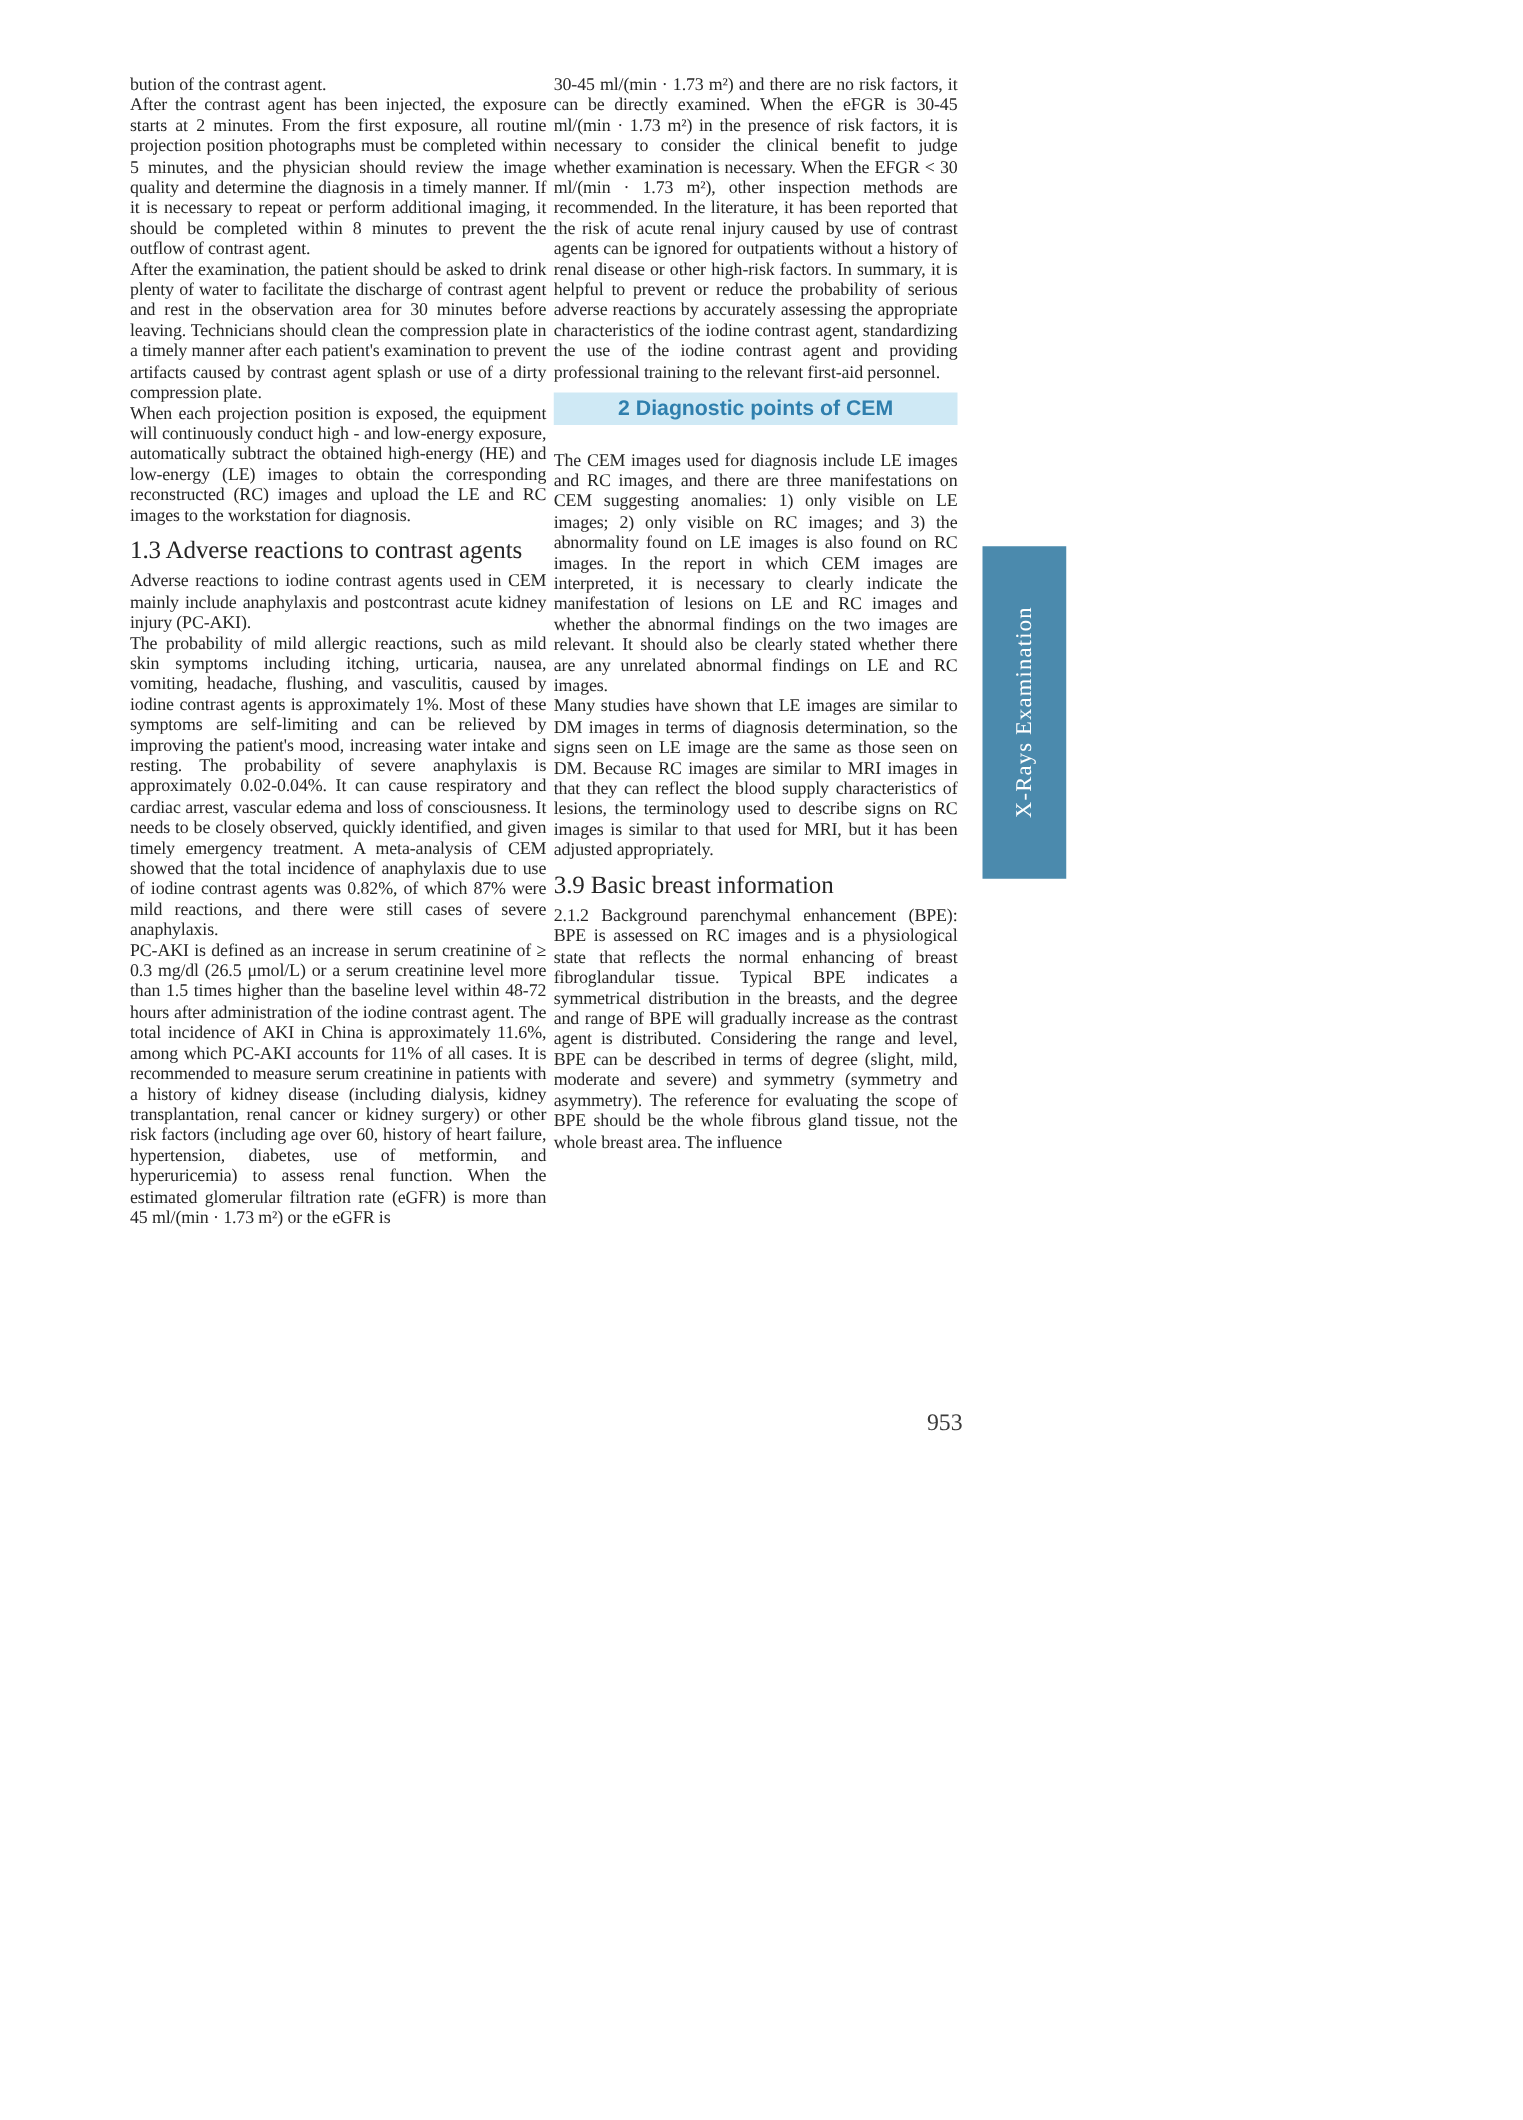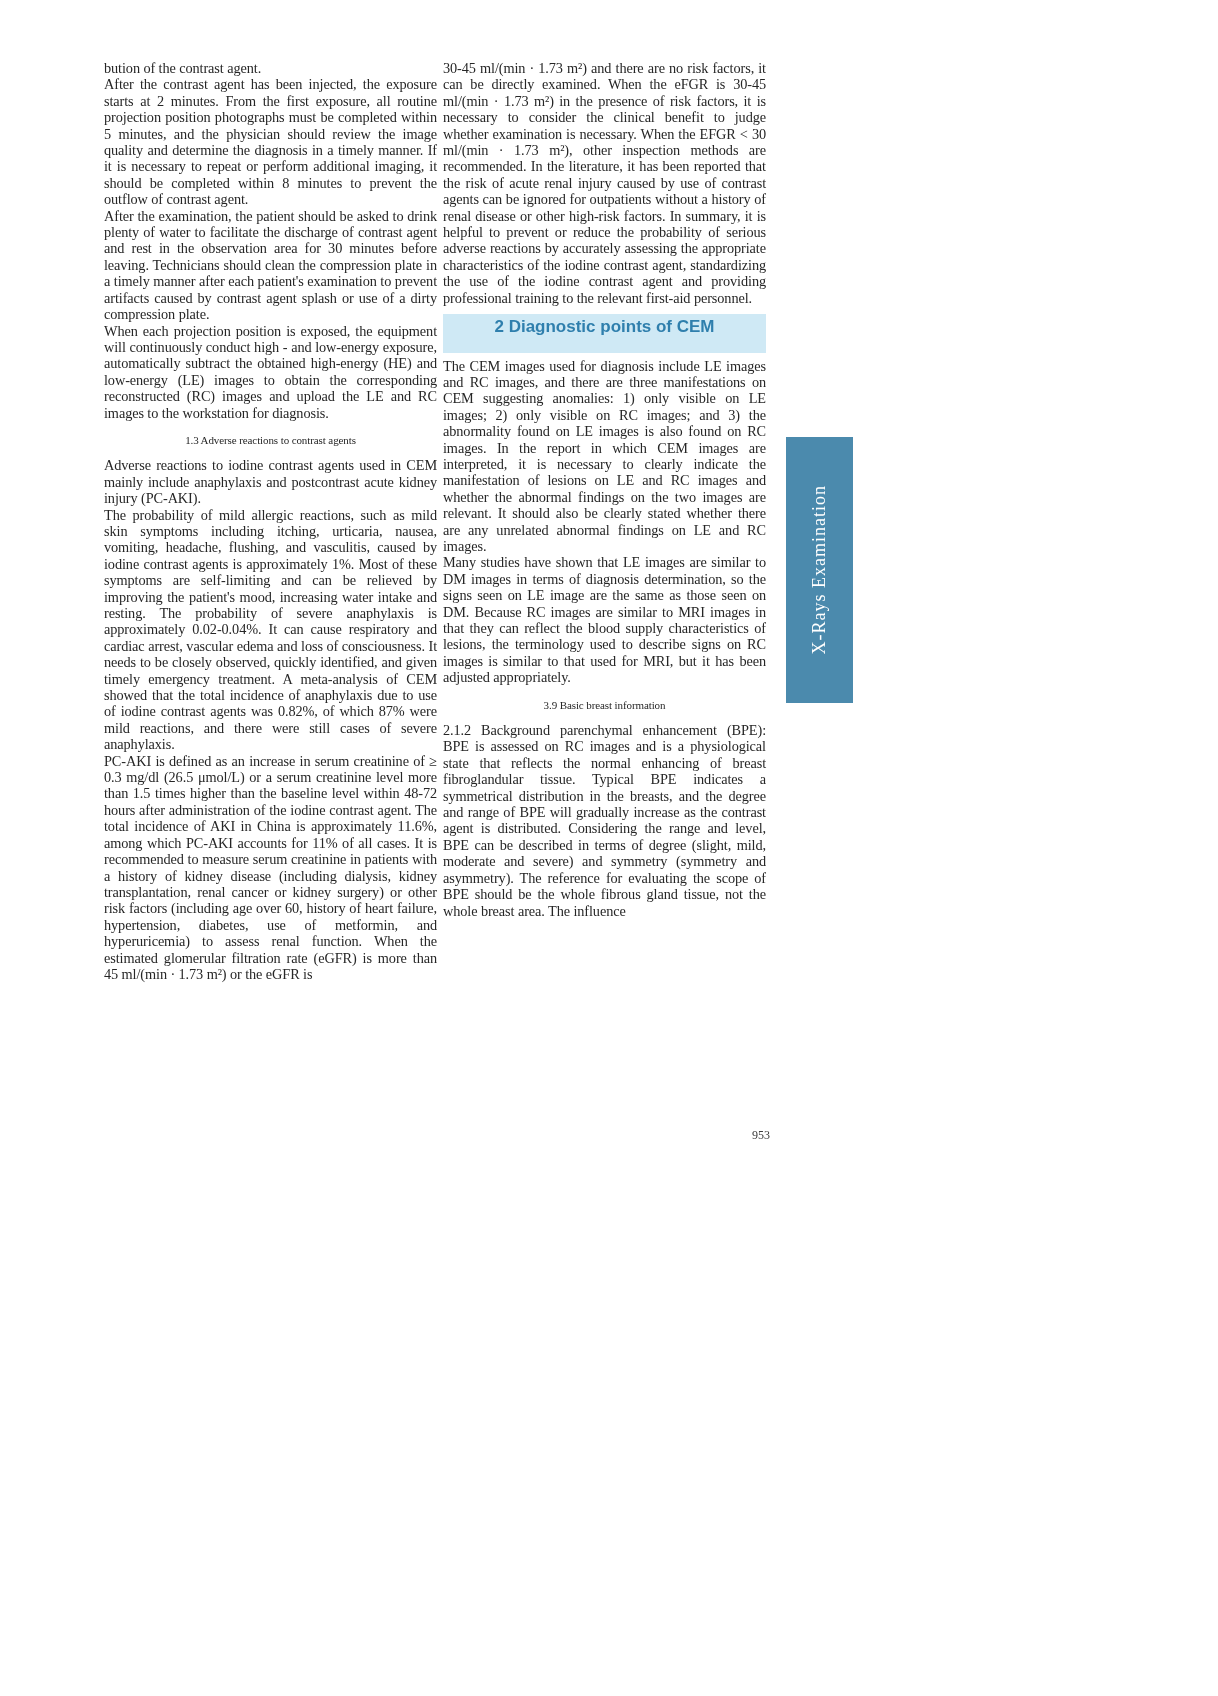--- a/index.html
+++ b/index.html
@@ -18,26 +18,26 @@
     font-size: 14.3px;
     line-height: 16.4px;
     text-align: justify;
     letter-spacing: -0.1px;
   }
   .col-left  { left: 77px;  width: 333px; margin-left: 27px; }
   .col-right { left: 443px; width: 323px; }
   .para { margin: 0; }
   .subheading {
     margin: 11px 0 9px 0;
-    font-size: 11px;
-    text-align: center;
+    font-size: 20px;
+    text-align: left;
   }
   .section-band {
-    margin: 8px 0 5px 0;
-    padding: 5px 0 17px 0;
+    margin: 8px 0 21px 0;
+    padding: 5px 0 4px 0;
     background: #cfe9f5;
     color: #2f7fad;
     font-family: "Liberation Sans", "DejaVu Sans", sans-serif;
     font-weight: bold;
     font-size: 17px;
     text-align: center;
     letter-spacing: 0;
   }
   .chapter-tab {
     position: absolute;
@@ -58,21 +58,21 @@
     font-size: 18px;
     letter-spacing: 1px;
     white-space: nowrap;
   }
   .page-number {
     position: absolute;
     left: 700px;
     top: 1128px;
     width: 70px;
     text-align: right;
-    font-size: 12px;
+    font-size: 19px;
     color: #3a3a3a;
   }
 </style>
 </head>
 <body>
 
 <div class="page">
 
   <div class="col col-left">
     <p class="para">bution of the contrast agent.</p>

